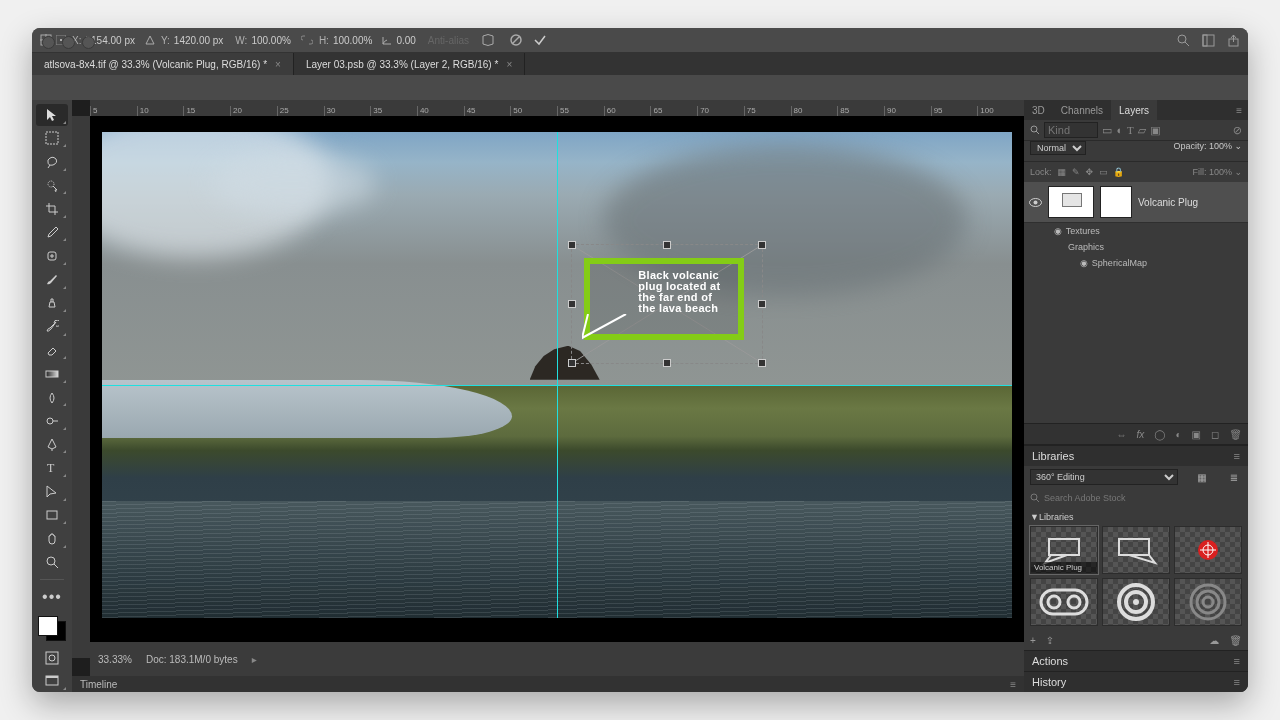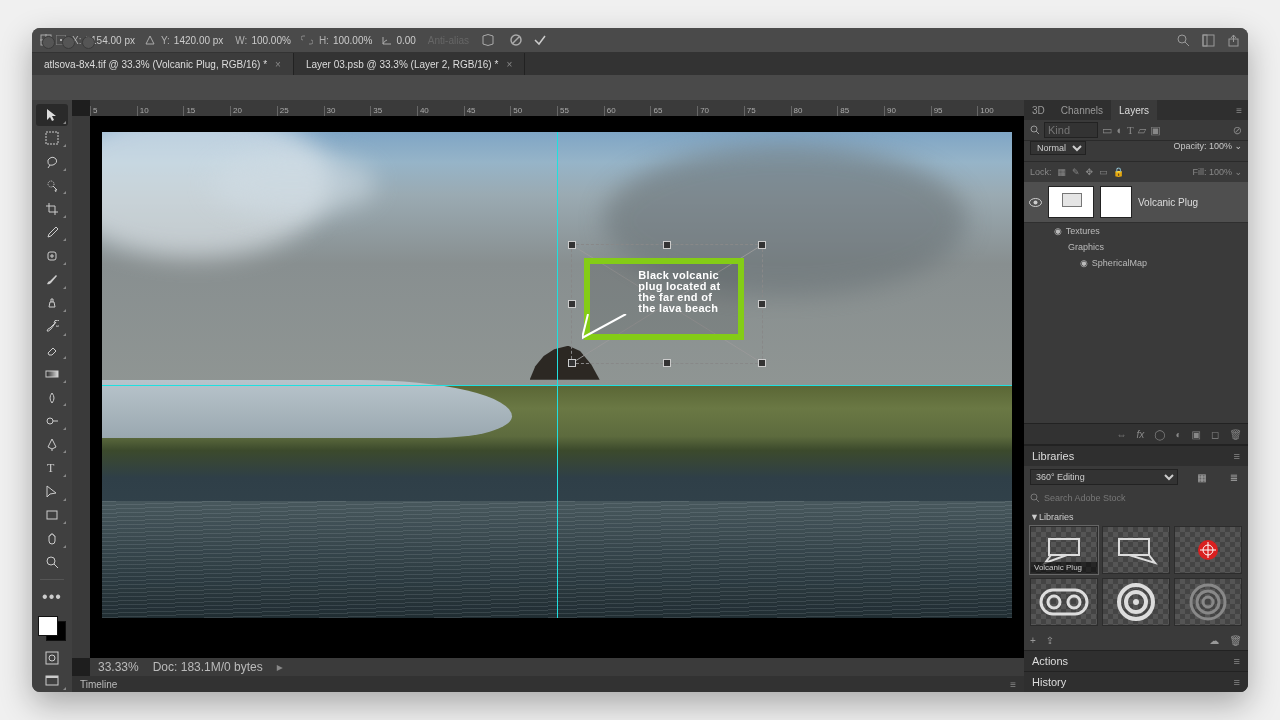--- a/index.html
+++ b/index.html
@@ -41,21 +41,21 @@
 .water2:before{content:"";position:absolute;inset:0;background:repeating-linear-gradient(178deg,rgba(200,210,215,.15) 0 1px,transparent 1px 4px)}
 .mount{position:absolute;left:47%;top:44%;width:70px;height:34px;background:#2c2823;clip-path:polygon(0 100%,8% 60%,20% 30%,35% 10%,55% 0,72% 15%,88% 55%,100% 100%)}
 .guide-v{position:absolute;top:0;bottom:0;width:1px;background:#1fe0e0}
 .guide-h{position:absolute;left:0;right:0;height:1px;background:#1fe0e0}
 .callout{position:absolute;left:53%;top:26%;width:160px;height:82px}
 .callout-box{position:absolute;left:0;top:0;right:0;height:58px;border:6px solid #84cc16;background:rgba(0,0,0,.1);color:#fff;font-size:11px;font-weight:600;padding:6px 6px 6px 48px;line-height:11px;font-family:Arial,sans-serif;letter-spacing:.3px}
 .callout-tail{position:absolute;left:-2px;top:56px;width:46px;height:26px}
 .hnd{position:absolute;width:6px;height:6px;background:#333;border:1px solid #ccc}
 .xf-box{position:absolute;left:51.5%;top:23%;width:190px;height:118px;border:1px dashed #888}
 .xf-box .xl{position:absolute;background:#999}
-.statusbar{position:absolute;left:18px;right:0;bottom:16px;height:18px;background:#3b3b3b;color:#bbb;font-size:12px;display:flex;align-items:center;padding:0 8px;gap:14px}
+.statusbar{position:absolute;left:18px;right:0;bottom:16px;height:18px;background:#3b3b3b;color:#bbb;font-size:10px;display:flex;align-items:center;padding:8px 8px;gap:14px}
 .btm{position:absolute;left:0;right:0;bottom:0;height:16px;background:#323232;color:#bbb;font-size:10px;display:flex;align-items:center;padding:0 8px}
 .rpan{width:224px;background:#3a3a3a;color:#c8c8c8;font-size:10px;display:flex;flex-direction:column}
 .ptabs{display:flex;background:#2f2f2f;height:20px;align-items:stretch}
 .ptab{padding:0 8px;display:flex;align-items:center;color:#999}
 .ptab.active{background:#3a3a3a;color:#ddd}
 .pmen{margin-left:auto;padding:0 6px;display:flex;align-items:center;color:#888}
 .filterrow{display:flex;align-items:center;height:20px;padding:0 6px;gap:4px;background:#3a3a3a;border-bottom:1px solid #2a2a2a}
 .filterrow input{background:#333;border:1px solid #222;color:#aaa;font-size:11px;width:46px;padding:1px 3px}
 .filterrow .fi{color:#888;font-size:11px}
 .blendrow{display:flex;align-items:flex-start;height:20px;padding:0 6px;gap:6px;border-bottom:1px solid #2a2a2a}

